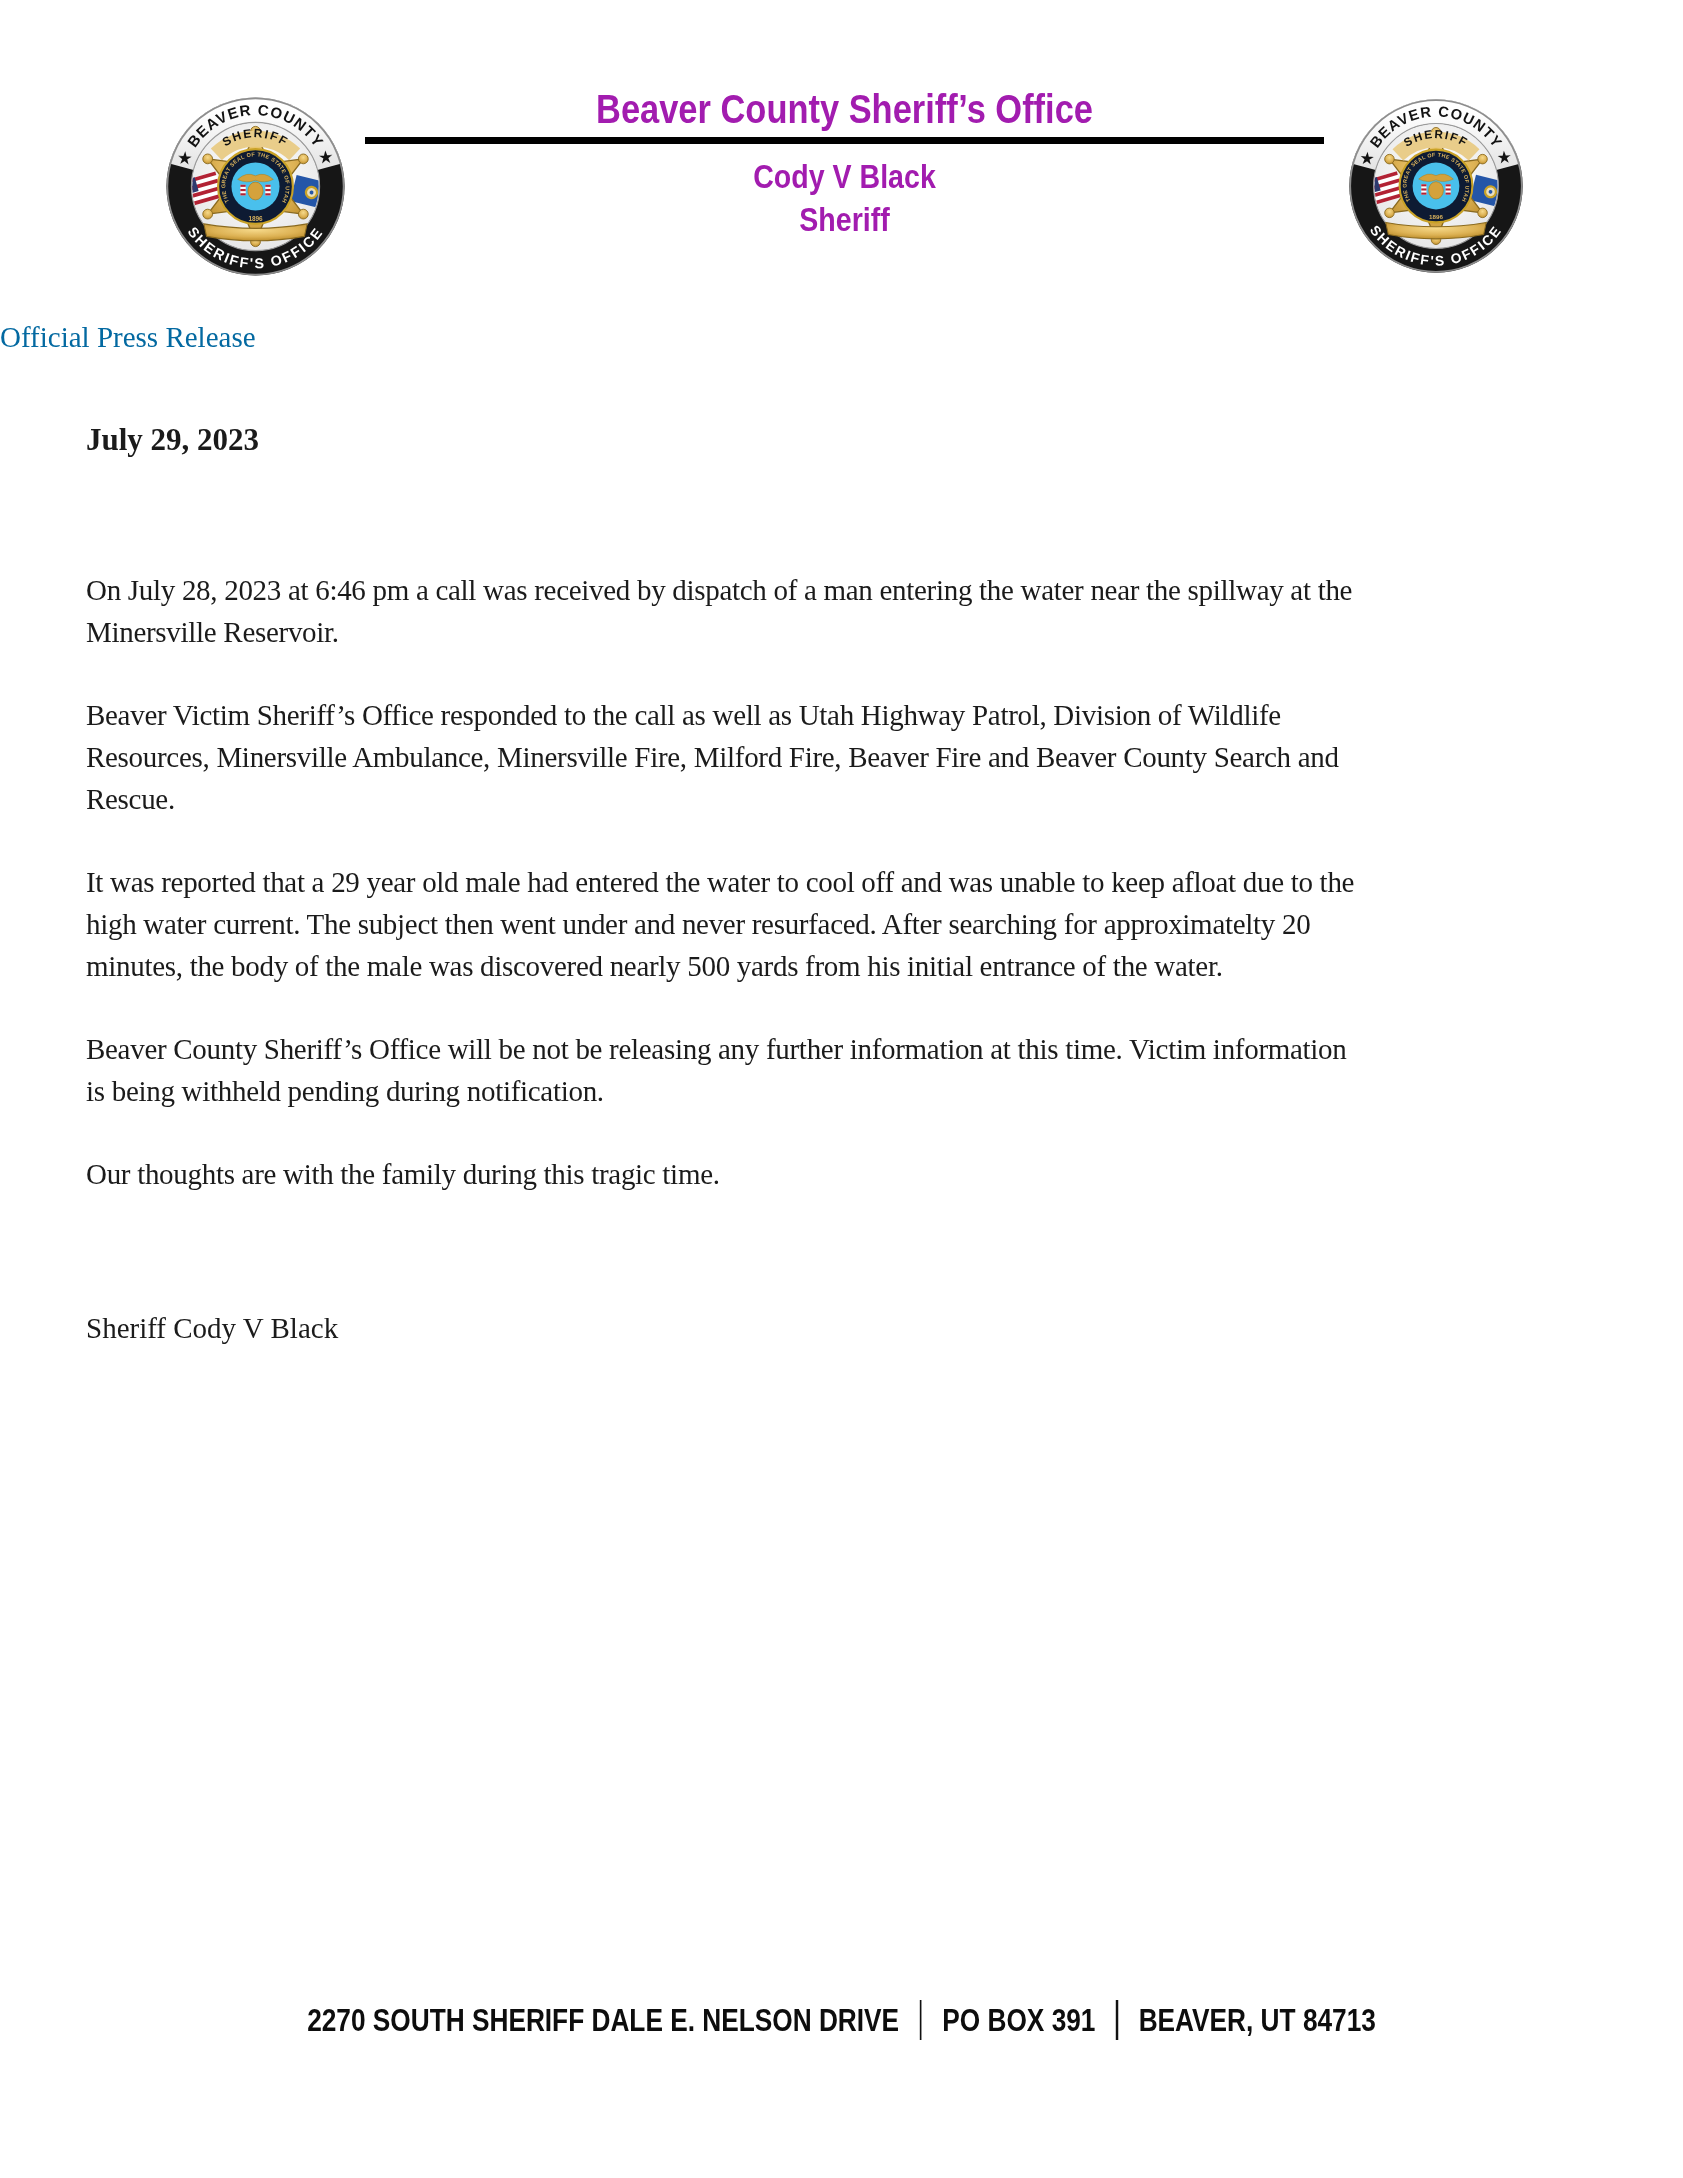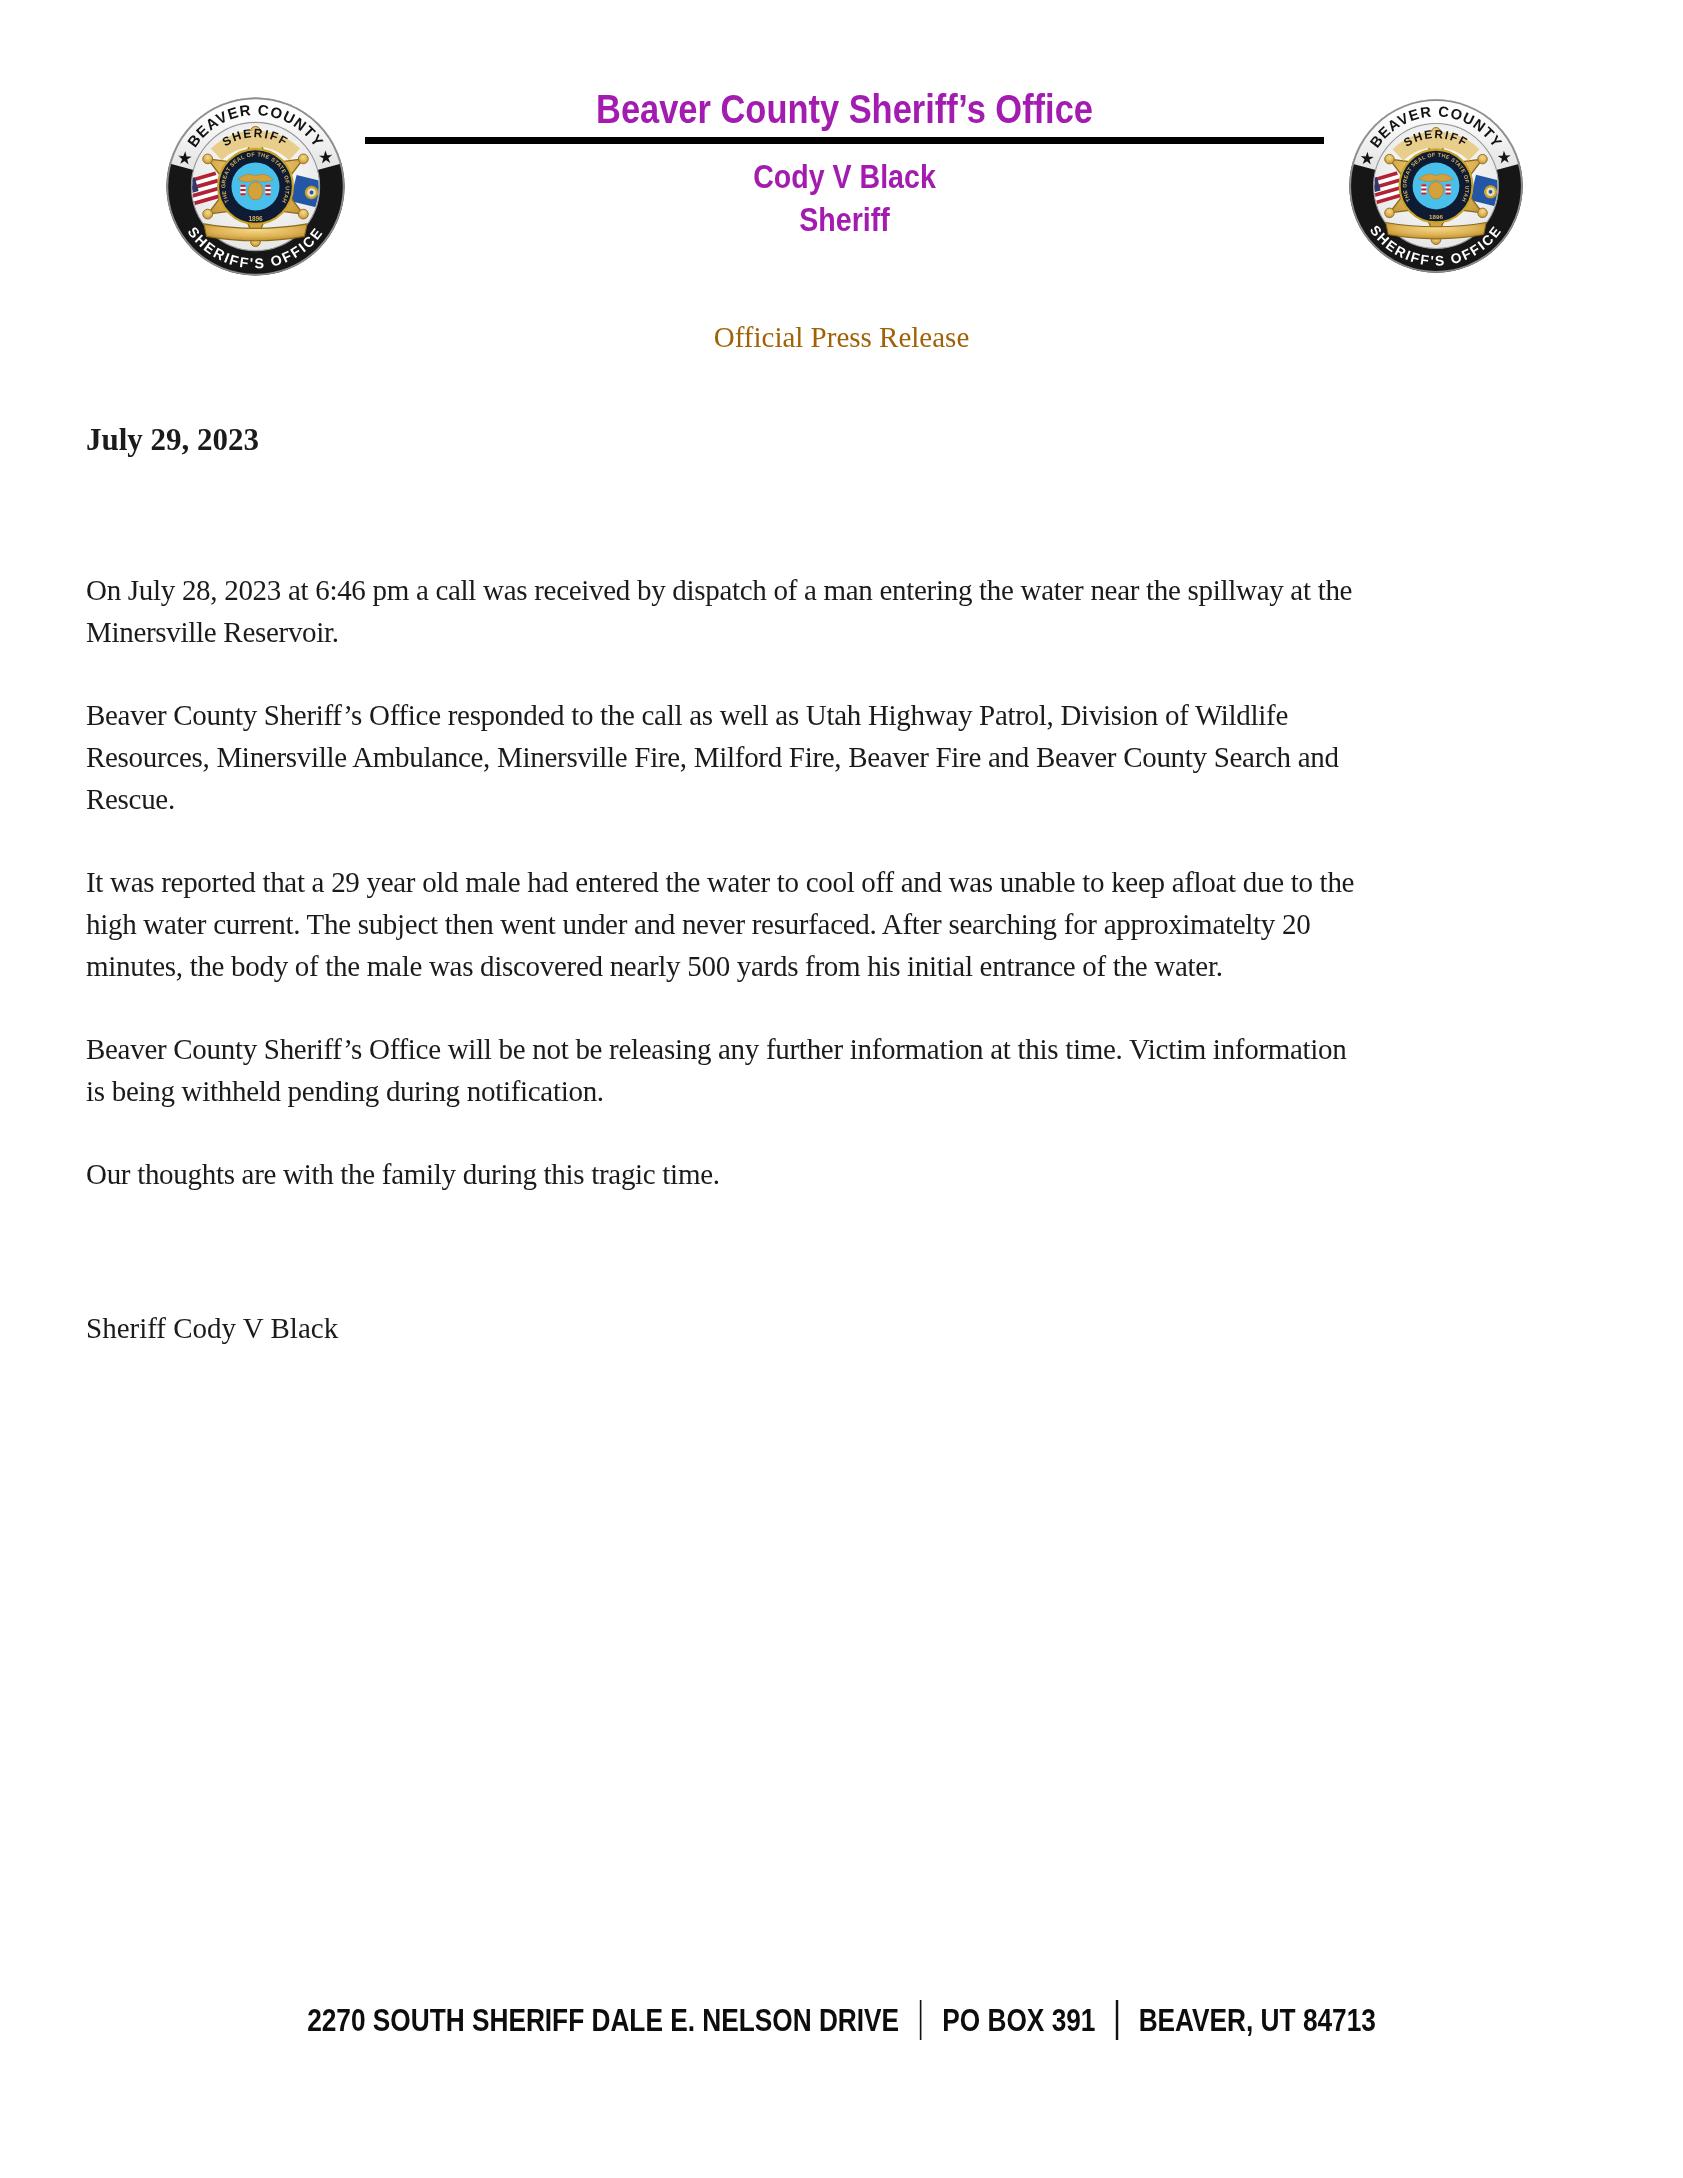--- a/index.html
+++ b/index.html
@@ -37,21 +37,21 @@
     transform:scaleX(0.84); transform-origin:50% 50%; white-space:nowrap;
   }
   .doc-role {
     font-size:34px; line-height:41px; font-weight:bold; margin-top:1.8px;
     transform:scaleX(0.84); transform-origin:50% 50%; white-space:nowrap;
   }
 
   
   .press-heading {
     position:absolute; left:0; right:0; top:317px;
-    text-align:center; font-size:29px; line-height:40px; color:#a16207;
+    font-size:29px; line-height:40px; color:#0369a1;
   }
   .doc-date {
     position:absolute; left:86px; top:420px;
     font-size:31px; line-height:40px;font-weight:bold;
   }
   .content { position:absolute; left:86px; top:569px; width:1530px; }
   .para { margin-bottom:41px; }
   .para .line {
     font-size:29px; line-height:42px; letter-spacing:-0.3px;
     white-space:nowrap;
@@ -198,21 +198,21 @@
 
   <div class="press-heading">Official Press Release</div>
   <div class="doc-date">July 29, 2023</div>
 
   <div class="content">
     <div class="para">
       <div class="line">On July 28, 2023 at 6:46 pm a call was received by dispatch of a man entering the water near the spillway at the</div>
       <div class="line">Minersville Reservoir.</div>
     </div>
     <div class="para">
-      <div class="line">Beaver County Sheriff’s Office responded to the call as well as Utah Highway Patrol, Division of Wildlife</div>
+      <div class="line">Beaver Victim Sheriff’s Office responded to the call as well as Utah Highway Patrol, Division of Wildlife</div>
       <div class="line">Resources, Minersville Ambulance, Minersville Fire, Milford Fire, Beaver Fire and Beaver County Search and</div>
       <div class="line">Rescue.</div>
     </div>
     <div class="para">
       <div class="line">It was reported that a 29 year old male had entered the water to cool off and was unable to keep afloat due to the</div>
       <div class="line">high water current. The subject then went under and never resurfaced. After searching for approximatelty 20</div>
       <div class="line">minutes, the body of the male was discovered nearly 500 yards from his initial entrance of the water.</div>
     </div>
     <div class="para">
       <div class="line">Beaver County Sheriff’s Office will be not be releasing any further information at this time. Victim information</div>

